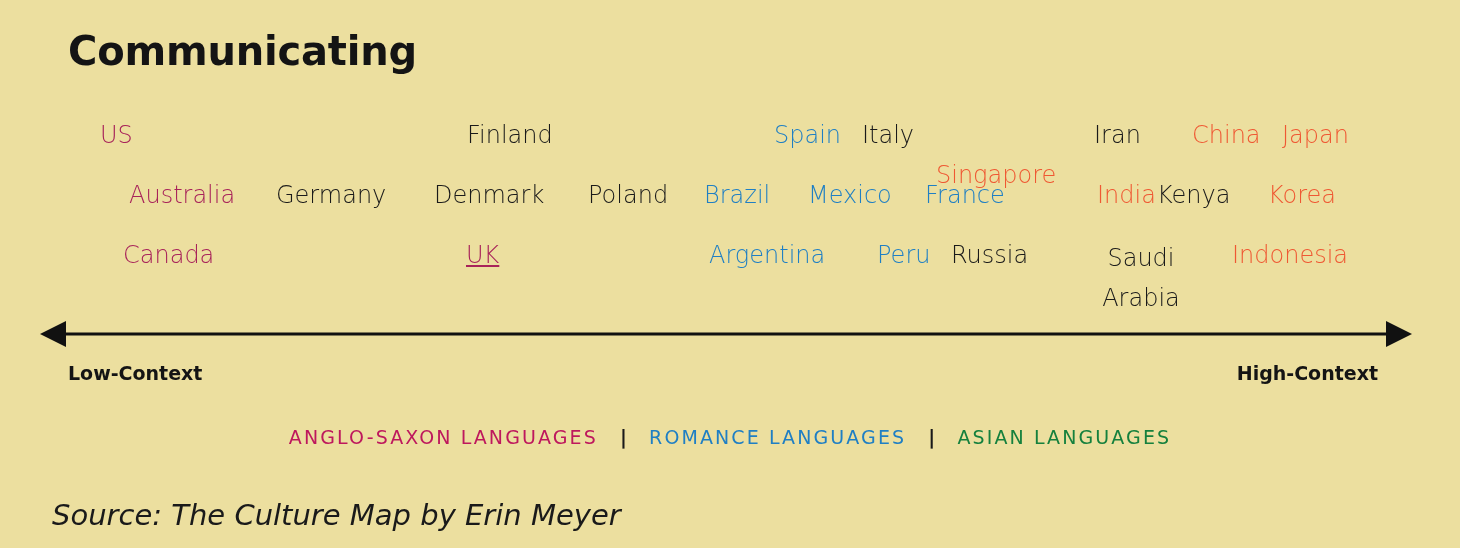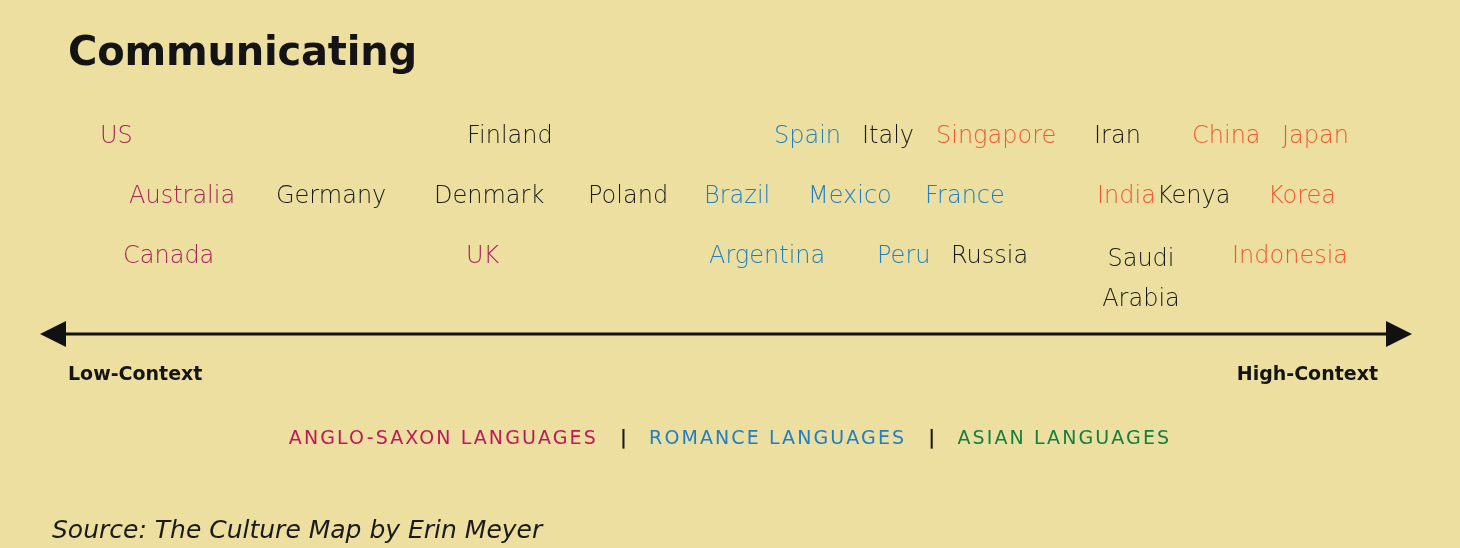--- a/index.html
+++ b/index.html
@@ -107,60 +107,59 @@
   }
   .lg-anglo   { color: #be185d; }
   .lg-romance { color: #1f7fc4; }
   .lg-asian   { color: #15803d; }
 
   
   .source {
     position: absolute;
     left: 52px;
     top: 498px;
-    font-size: 25px;
+    font-size: 29px;
     font-style: italic;
     color: #1a1a1a;
     font-family: "DejaVu Sans", sans-serif;
-    margin-top: 17px;
   }
 </style>
 </head>
 <body>
 
 <div class="canvas">
 
   <div class="title">Communicating</div>
 
   <div class="rows">
     <div class="row" id="row-0">
         <span class="country c-anglo" style="left: 100px;">US</span>
         <span class="country c-other" style="left: 467px;">Finland</span>
         <span class="country c-romance" style="left: 774px;">Spain</span>
         <span class="country c-other" style="left: 862px;">Italy</span>
-        <span class="country c-asian" style="left: 936px;">Singapore</span>
+        <span class="country c-asian" style="left: 936px; margin-top: 40px;">Singapore</span>
         <span class="country c-other" style="left: 1094px;">Iran</span>
         <span class="country c-asian" style="left: 1192px;">China</span>
         <span class="country c-asian" style="left: 1282px;">Japan</span>
       </div>
     <div class="row" id="row-1">
         <span class="country c-anglo" style="left: 129px;">Australia</span>
         <span class="country c-other" style="left: 276px;">Germany</span>
         <span class="country c-other" style="left: 434px;">Denmark</span>
         <span class="country c-other" style="left: 588px;">Poland</span>
         <span class="country c-romance" style="left: 704px;">Brazil</span>
         <span class="country c-romance" style="left: 925px;">France</span>
         <span class="country c-romance" style="left: 808px;">Mexico</span>
         <span class="country c-asian" style="left: 1073px; margin-left: 24px;">India</span>
         <span class="country c-other" style="left: 1157px;">Kenya</span>
         <span class="country c-asian" style="left: 1268px;">Korea</span>
       </div>
     <div class="row" id="row-2">
         <span class="country c-anglo" style="left: 123px;">Canada</span>
-        <span class="country c-anglo" style="left: 466px;">UK</span>
+        <span class="country c-anglo" style="left: 466px; text-decoration: underline;">UK</span>
         <span class="country c-romance" style="left: 709px;">Argentina</span>
         <span class="country c-romance" style="left: 877px;">Peru</span>
         <span class="country c-other" style="left: 951px;">Russia</span>
         <span class="country c-other two-line" style="left: 1100px; white-space: normal; width: 110px; text-align: center; margin-left: -14px;">Saudi Arabia</span>
         <span class="country c-asian" style="left: 1232px;">Indonesia</span>
       </div>
   </div>
 
   <div class="axis-wrap">
     <svg class="axis-svg" width="1372" height="32" viewBox="0 0 1372 32">

